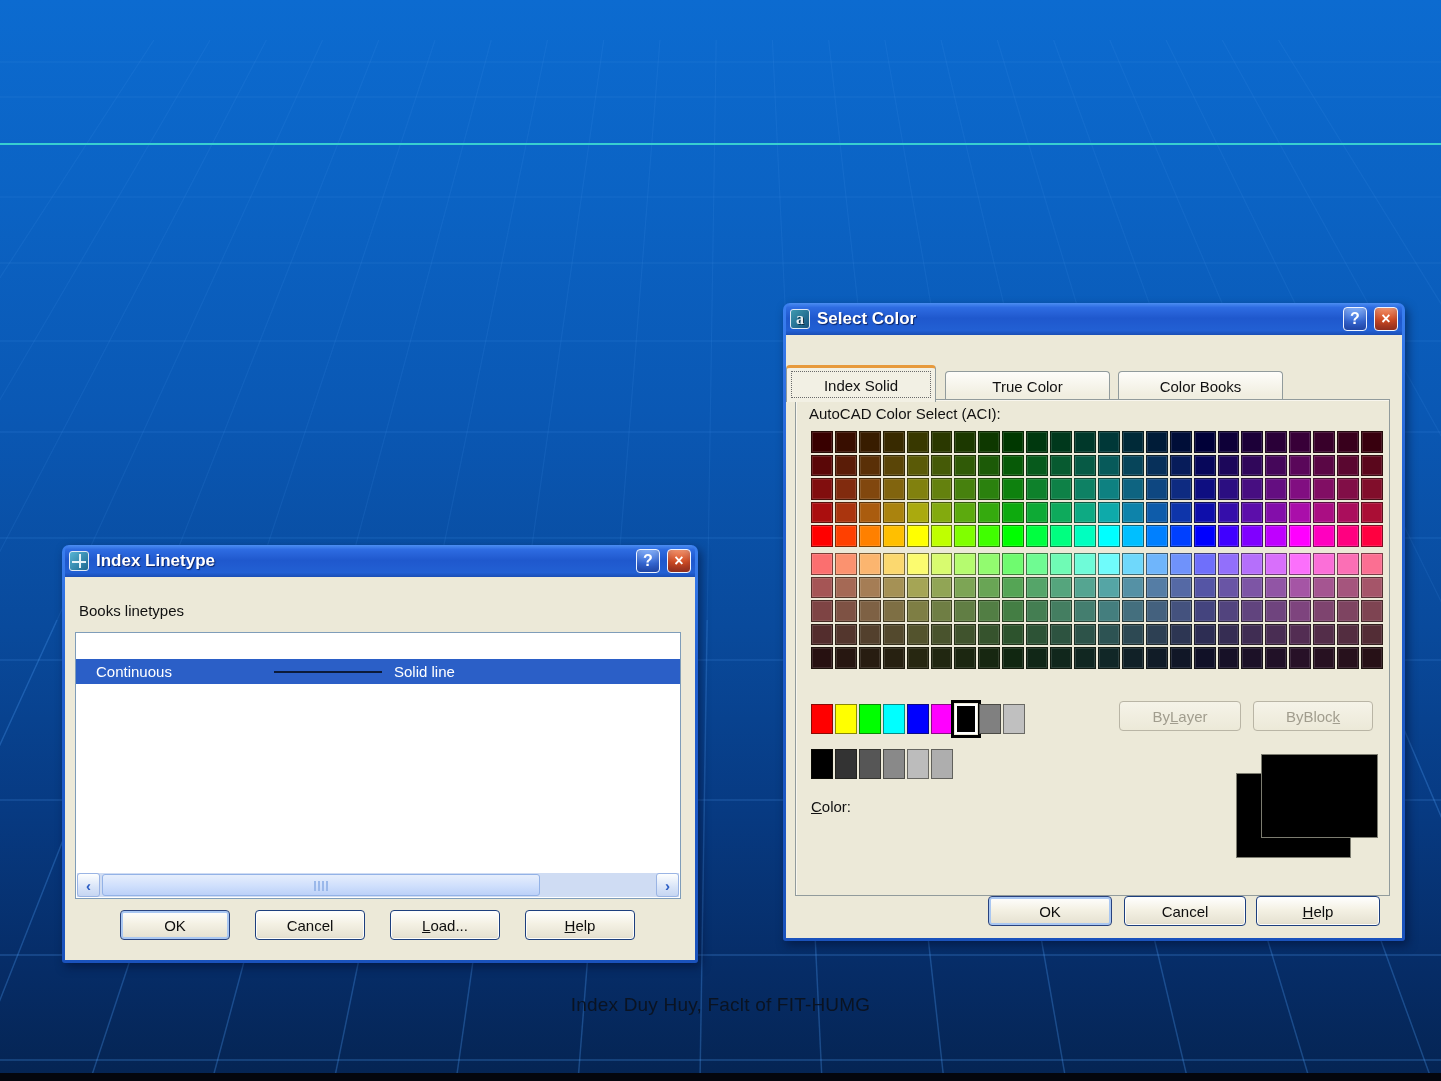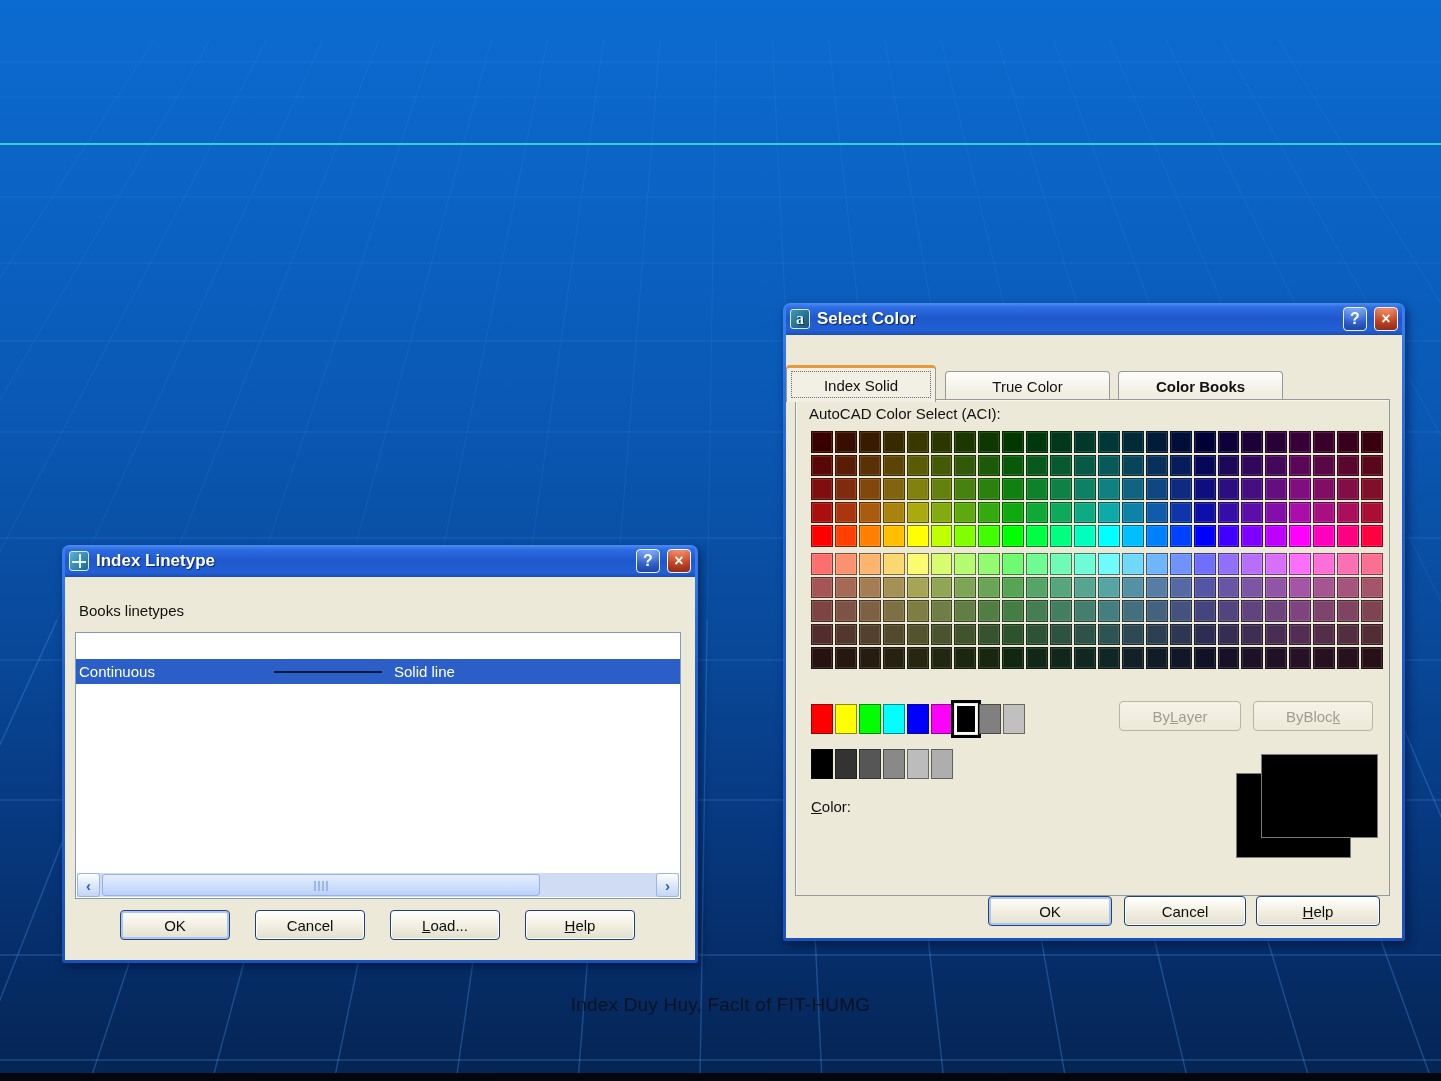--- a/index.html
+++ b/index.html
@@ -61,21 +61,21 @@
   .lt-listbox { position:absolute; left:10px; top:55px; width:606px; height:267px;
                 background:#fff; border:1px solid #7f9db9; }
   .lt-header { position:absolute; left:0; top:0; width:100%; height:26px; display:flex;
                background:linear-gradient(180deg,#f6f4ec,#ece9d8 70%,#e4e0cd);
                border-bottom:1px solid #cfcabb; font-size:15px; color:#111; }
   .lt-col { display:flex; align-items:center; padding-left:20px;
             border-right:1px solid #cfcabb; box-shadow:1px 0 0 #ffffff; }
   .lt-col.c1 { width:188px; } .lt-col.c2 { width:124px; padding-left:12px; } .lt-col.c3 { flex:1; padding-left:12px; }
   .lt-row { position:absolute; left:0; top:26px; width:100%; height:25px; display:flex;
             align-items:center; background:#2b5fc7; color:#fff; font-size:15px; }
-  .lt-row .cell1 { width:188px; padding-left:3px; }
+  .lt-row .cell1 { width:188px; padding-left:20px; }
   .lt-row .cell2 { width:124px; display:flex; align-items:center; }
   .lt-row .cell2 .linesample { width:108px; height:2px; background:#0c1b3a; margin-left:10px; }
   .lt-row .cell3 { flex:1; padding-left:6px; }
   .hscroll { position:absolute; left:1px; bottom:1px; width:602px; height:24px;
              background:#cfdcf3; display:flex; }
   .sb-btn { width:23px; height:24px; border:1px solid #9ab4e4; border-radius:3px;
             background:linear-gradient(180deg,#fdfefe,#d8e4f8 60%,#c6d6f2);
             color:#2b5dc3; font-weight:bold; font-size:15px;
             display:flex; align-items:center; justify-content:center; }
   .sb-track { flex:1; position:relative; }
@@ -218,21 +218,21 @@
   </div>
   <div class="win-body">
 
     <div class="tab active" style="left:0; width:150px;">
       <span class="focus-rect"></span>
       <span>Index Solid</span>
     </div>
     <div class="tab" style="left:159px; width:165px;">
       <span>True Color</span>
     </div>
-    <div class="tab" style="left:332px; width:165px;font-weight:bold;">
+    <div class="tab" style="left:332px; width:165px;">
       <span>Color Books</span>
     </div>
 
     <div class="tab-panel">
       <div class="aci-label">AutoCAD Color Select (ACI):</div>
 
       <div class="palette" id="palette-block1">
           <div class="swatch" style="background: rgb(56, 0, 0);"></div>
           <div class="swatch" style="background: rgb(56, 14, 0);"></div>
           <div class="swatch" style="background: rgb(56, 28, 0);"></div>

